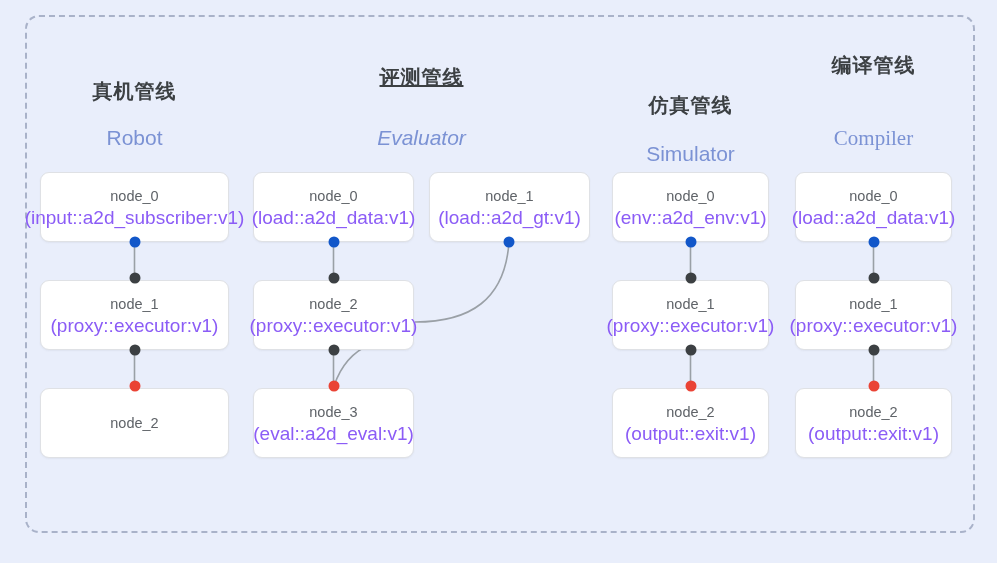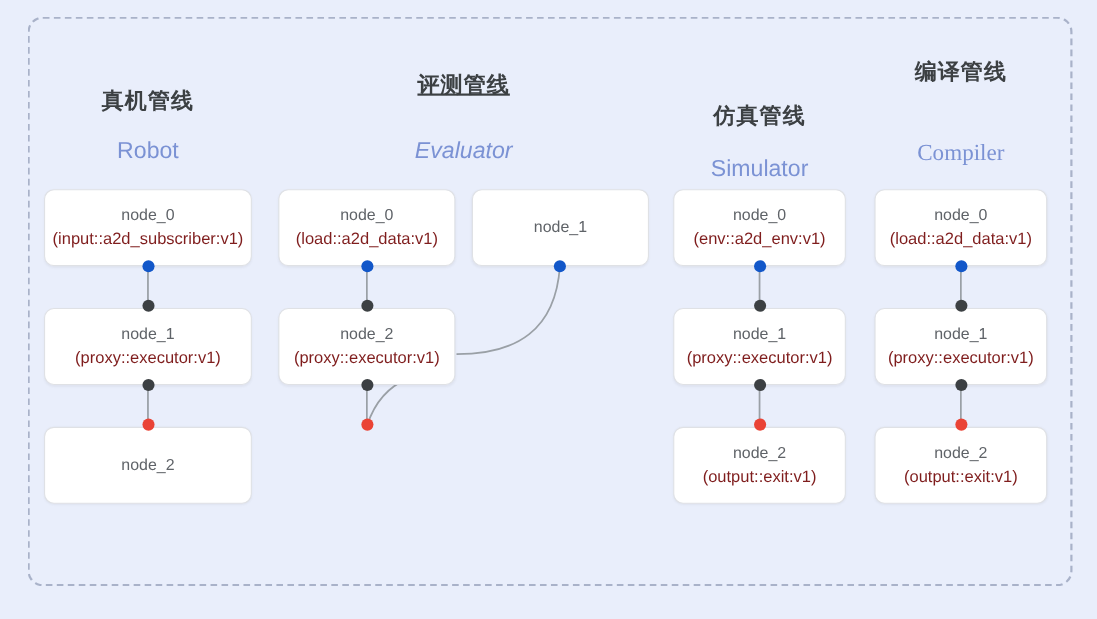--- a/index.html
+++ b/index.html
@@ -57,22 +57,22 @@
     justify-content:center;
     box-shadow:0 1px 2px rgba(60,64,67,0.06);
   }
   .node-title{
     font-size:14.5px;
     color:#5f6368;
     line-height:21px;
     white-space:nowrap;
   }
   .node-sub{
-    font-size:15px;
-    color:#7f1d1d;
+    font-size:19px;
+    color:#8b5cf6;
     line-height:21px;
     white-space:nowrap;
   }
 
   .port{
     position:absolute;
     width:11px;height:11px;
     border-radius:50%;
     transform:translate(-50%,-50%);
     z-index:5;
@@ -136,31 +136,36 @@
   </div>
 
   <div class="node" style="left:253px;top:172px;width:161px;height:70px;">
     <div class="node-title">node_0</div>
     <div class="node-sub">(load::a2d_data:v1)</div>
   </div>
   <div class="port port-blue" style="left:333.5px;top:242px;"></div>
 
   <div class="node" style="left:429px;top:172px;width:161px;height:70px;">
     <div class="node-title">node_1</div>
+    <div class="node-sub">(load::a2d_gt:v1)</div>
   </div>
   <div class="port port-blue" style="left:509px;top:242px;"></div>
 
   <div class="port port-dark" style="left:333.5px;top:278px;"></div>
   <div class="node" style="left:253px;top:280px;width:161px;height:70px;">
     <div class="node-title">node_2</div>
     <div class="node-sub">(proxy::executor:v1)</div>
   </div>
   <div class="port port-dark" style="left:333.5px;top:350px;"></div>
 
   <div class="port port-red" style="left:333.5px;top:386px;"></div>
+  <div class="node" style="left:253px;top:388px;width:161px;height:70px;">
+    <div class="node-title">node_3</div>
+    <div class="node-sub">(eval::a2d_eval:v1)</div>
+  </div>
 
   <div class="column" style="left:612px;width:157px;">
     <div class="col-title-cn" style="top:64px;margin-top:28px;">仿真管线</div>
     <div class="col-title-en" style="top:142px;">Simulator</div>
   </div>
 
   <div class="node" style="left:612px;top:172px;width:157px;height:70px;">
     <div class="node-title">node_0</div>
     <div class="node-sub">(env::a2d_env:v1)</div>
   </div>

